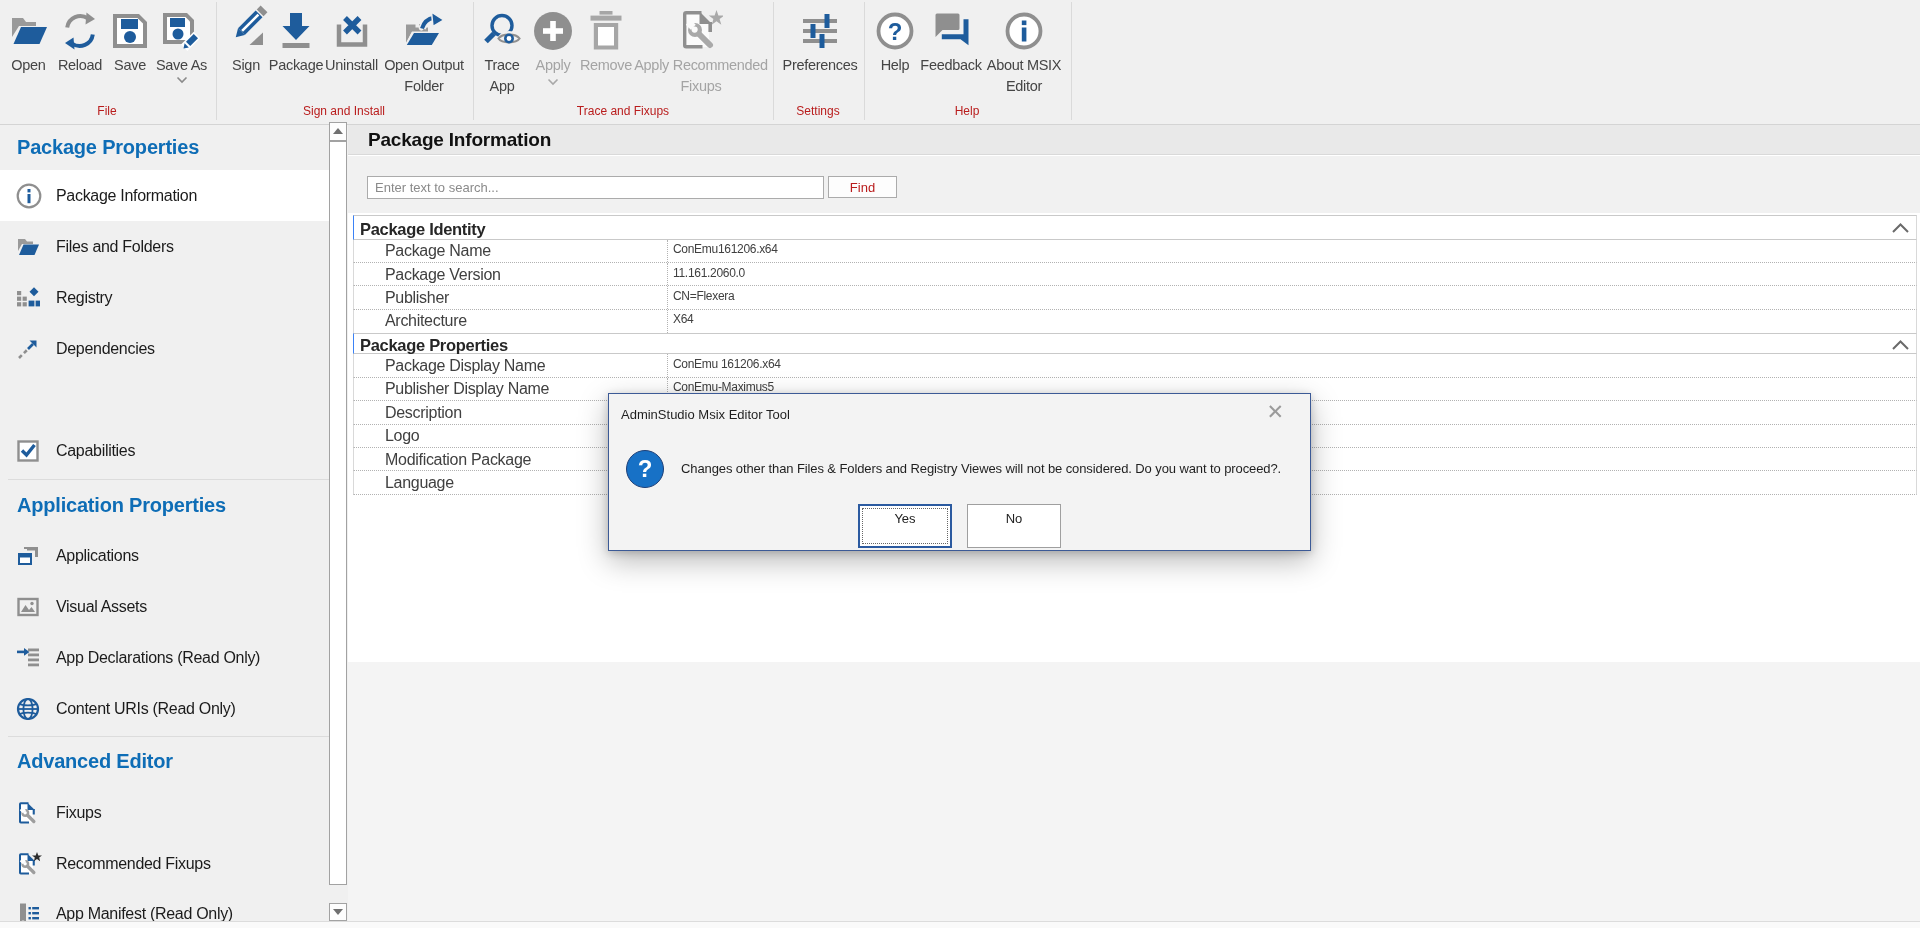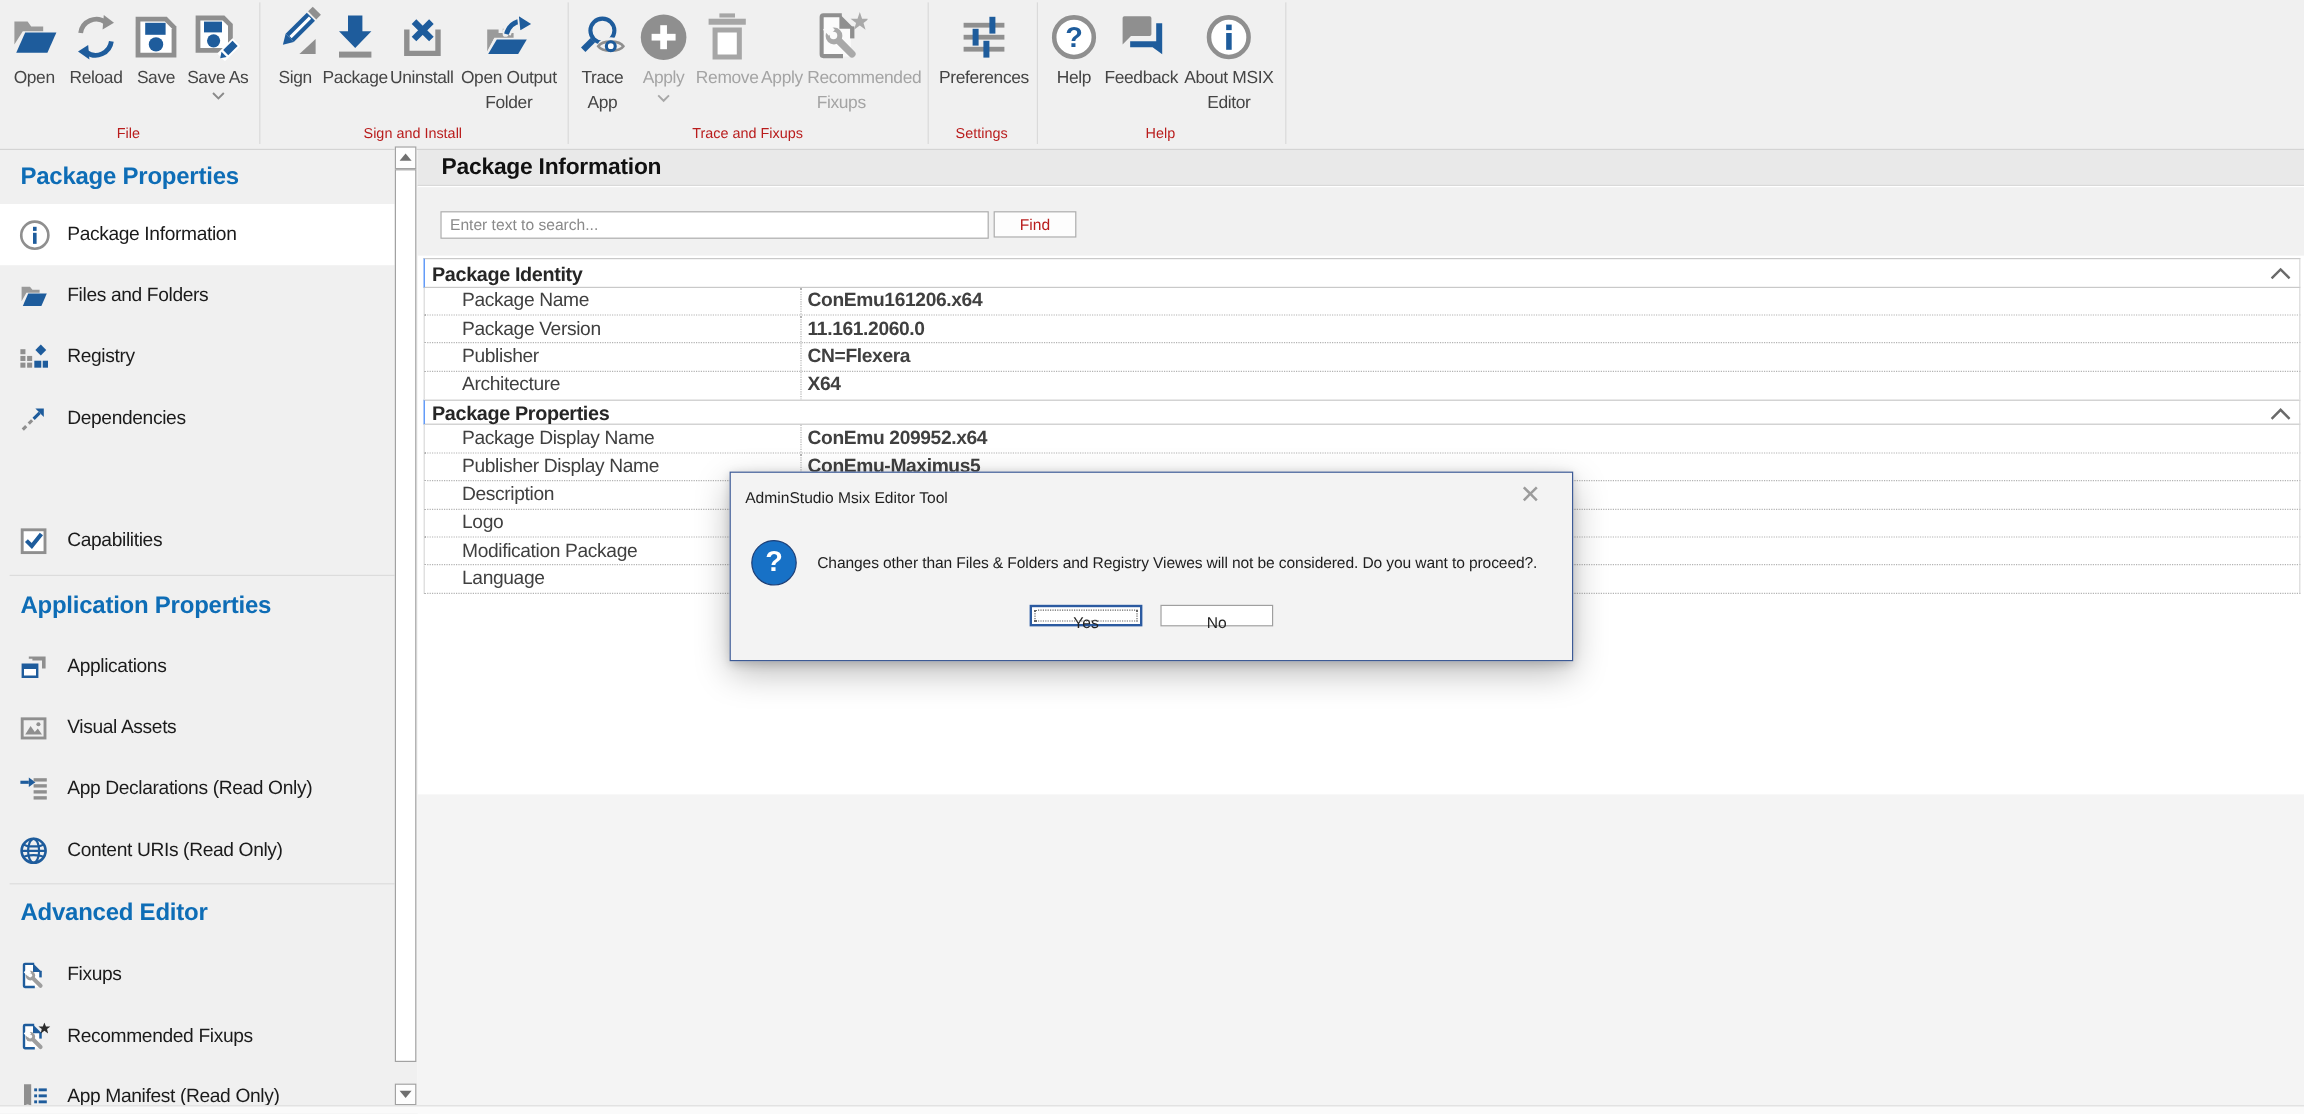--- a/index.html
+++ b/index.html
@@ -39,31 +39,31 @@
 #findbtn { position:absolute; left:480px; top:20px; width:69px; height:22px; background:#fdfdfd; border:1px solid #ababab; font-size:13px; color:#b91c1c; text-align:center; padding-top:3px; }
 #grayarea { position:absolute; left:0; top:537px; width:1572px; height:260px; background:#f4f4f4; }
 #bottomstrip { position:absolute; left:0; top:921px; width:1920px; height:7px; background:#fafafa; border-top:1px solid #dcdcdc; }
 
 
 #grid { position:absolute; left:5px; top:90px; width:1564px; }
 .ghead { position:relative; border-top:1px solid #c9c9c9; border-left:1px solid #3b82f6; border-right:1px solid #d9d9d9; background:#fff; }
 .ghead span { font-weight:bold; font-size:16.5px; color:#262626; letter-spacing:-0.3px; }
 .grow { position:absolute; left:0; width:1564px; border-left:1px solid #d9d9d9; border-right:1px solid #d9d9d9; border-bottom:1px dotted #b2b2b2; height:23.4px; }
 .grow .gl { position:absolute; left:31px; top:2.5px; font-size:16px; color:#404040; letter-spacing:-0.3px;}
-.grow .gv { position:absolute; left:319px; top:2.5px; font-size:16px; color:#404040; letter-spacing:-0.3px;font-weight:bold;}
+.grow .gv { position:absolute; left:319px; top:2.5px; font-size:12px; color:#404040; letter-spacing:-0.3px;}
 .grow .vd { position:absolute; left:313px; top:0; bottom:0; width:1px; border-left:1px dotted #b2b2b2; }
 .gchev { position:absolute; right:7px; }
 
 
 #dialog { position:absolute; left:608px; top:393px; width:703px; height:158px; background:#f3f3f3; border:1px solid #3c5a96; box-shadow:0 10px 28px rgba(0,0,0,0.28), 0 2px 8px rgba(0,0,0,0.18); }
 #dlgtitle { position:absolute; left:12px; top:13px; font-size:13px; color:#1f1f1f; }
 #dlgclose { position:absolute; right:26px; top:6px; font-size:21px; color:#9b9b9b; }
 #dlgicon { position:absolute; left:17px; top:56px; width:38px; height:38px; border-radius:50%; background:#1771c6; border:1px solid #1d3f77; color:#fff; font-weight:bold; font-size:24px; text-align:center; line-height:36px; }
 #dlgmsg { position:absolute; left:72px; top:67px; font-size:13px; color:#1f1f1f; letter-spacing:-0.1px;}
-.dbtn { position:absolute; top:110px; height:18px; background:#fff; font-size:13px; color:#222; text-align:center; }
+.dbtn { position:absolute; top:110px; height:44px; background:#fff; font-size:13px; color:#222; text-align:center; }
 #ybtn { left:249px; width:94px; border:2px solid #2b5aa0; line-height:25px; }
 #ybtn .focus { position:absolute; left:2px; top:2px; right:2px; bottom:2px; border:1px dotted #666; }
 #nbtn { left:358px; width:94px; border:1px solid #9f9f9f; line-height:27px; }
 </style>
 </head>
 <body>
 <div id="app">
 
 <div id="ribbon">
   <div class="rsep" style="left:216px"></div>
@@ -432,21 +432,21 @@
         </div>
     <div class="ghead" style="position:absolute;left:0;top:118.2px;width:1564px;height:21.2px;border-bottom:1px solid #c9c9c9;">
       <span style="position:absolute;left:6px;top:2px;">Package Properties</span>
       <svg class="gchev" style="top:6px" width="17" height="10" viewBox="0 0 17 10">
             <path fill="none" stroke="#6a6a6a" stroke-width="2" d="M1 9 L8.5 1.5 L16 9"></path>
           </svg>
     </div>
     <div class="grow" style="top:139.4px;">
           <div class="vd"></div>
           <div class="gl">Package Display Name</div>
-          <div class="gv">ConEmu 209952.x64</div>
+          <div class="gv">ConEmu 161206.x64</div>
         </div>
     <div class="grow" style="top:162.8px;">
           <div class="vd"></div>
           <div class="gl">Publisher Display Name</div>
           <div class="gv">ConEmu-Maximus5</div>
         </div>
     <div class="grow" style="top:186.2px;">
           <div class="vd"></div>
           <div class="gl">Description</div>
         </div>

